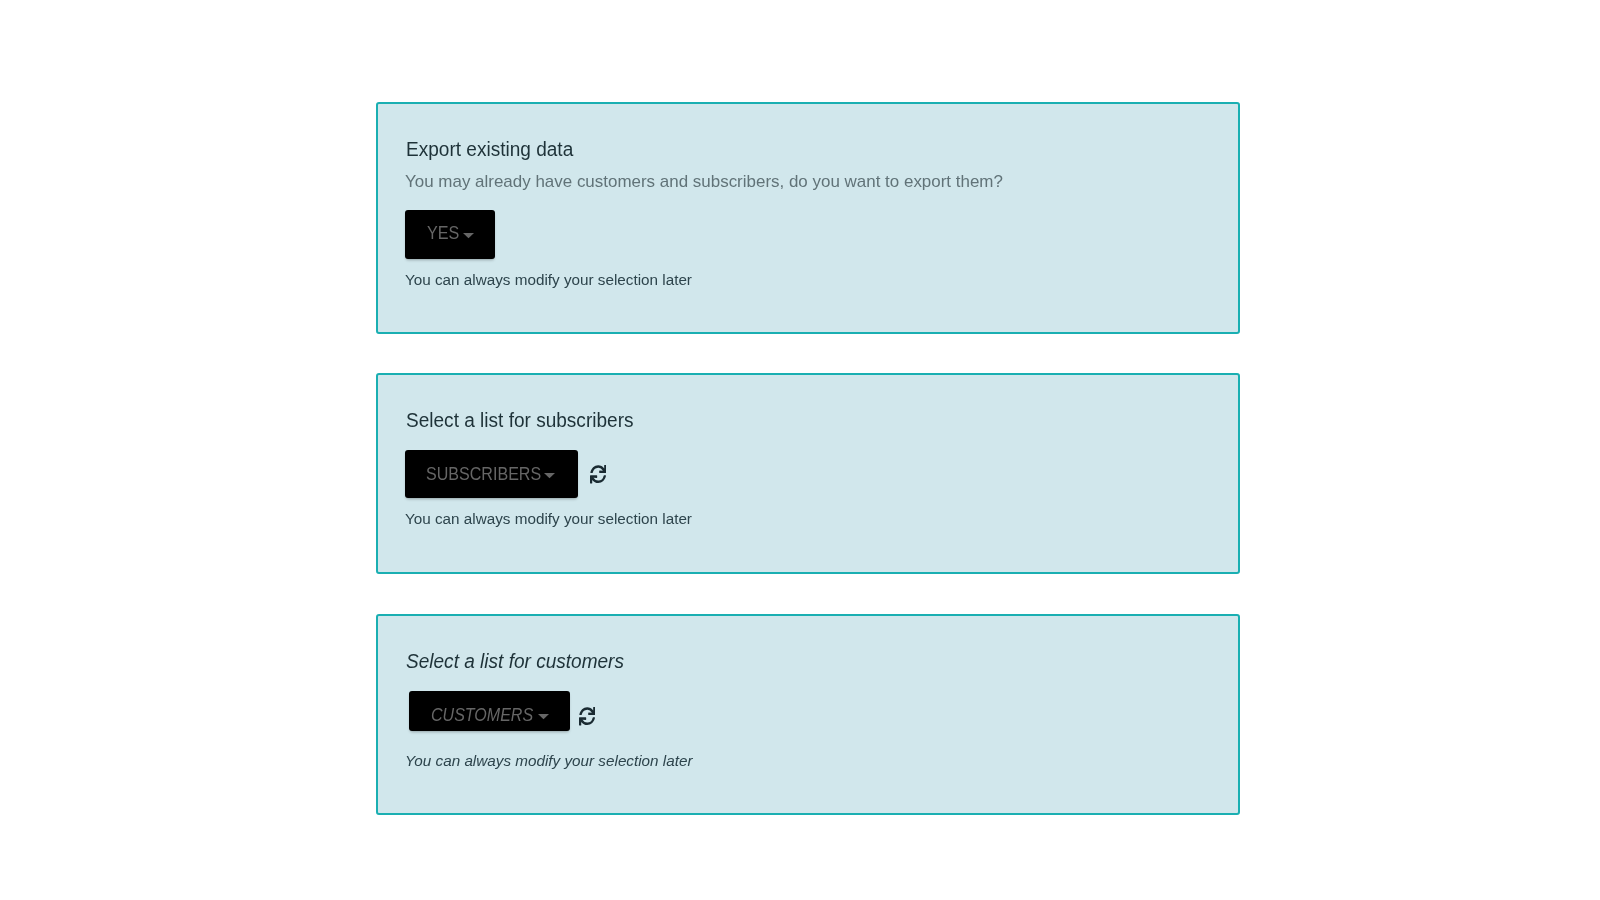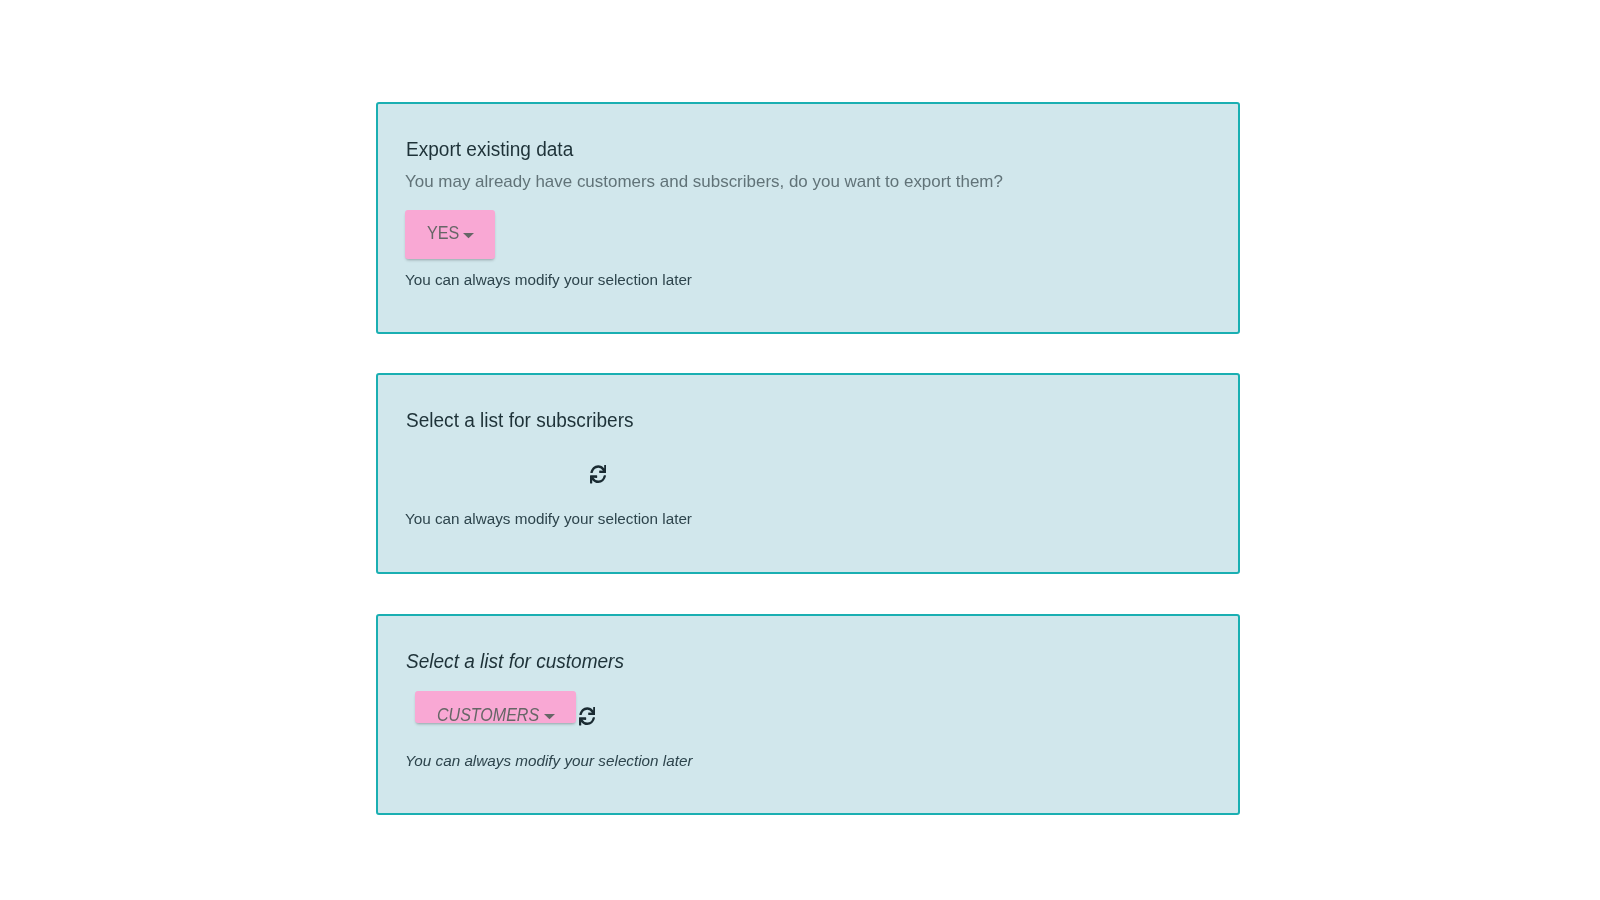--- a/index.html
+++ b/index.html
@@ -9,21 +9,21 @@
        -webkit-font-smoothing:antialiased;}
   .stage{position:absolute;left:0;top:0;width:1600px;height:900px;}
   .card{position:absolute;left:376px;box-sizing:border-box;width:864px;
         border:2px solid #1aafb2;background:#d1e7ec;border-radius:3px;}
   .card-title{position:absolute;font-size:20px;line-height:22px;color:#1e3238;
               white-space:nowrap;transform:scale3d(.952,1,1);transform-origin:left top;}
   .card-desc{position:absolute;font-size:17px;line-height:19px;color:#617378;
              white-space:nowrap;transform:scale3d(.9975,1,1);transform-origin:left top;}
   .card-note{position:absolute;font-size:15.3px;line-height:17px;color:#2d444c;
              white-space:nowrap;transform:scale3d(.9975,1,1);transform-origin:left top;}
-  .btn{position:absolute;box-sizing:border-box;background:#f9a8d4;border:0;
+  .btn{position:absolute;box-sizing:border-box;background:#000000;border:0;
        border-radius:3px;box-shadow:0 2px 3px -1px rgba(0,0,0,.3);
        cursor:pointer;}
   .btn-label{position:absolute;font-size:18px;color:#666666;display:block;
              white-space:nowrap;line-height:20px;
              transform:scale3d(.885,1,1);transform-origin:left top;}
   .caret{position:absolute;line-height:0;}
   .refresh{position:absolute;cursor:pointer;line-height:0;}
 </style>
 </head>
 <body>
@@ -37,31 +37,37 @@
       <span class="btn-label" style="left:21.6px;top:13.8px;transform:scale3d(.897,1,1)">YES</span>
       <span class="caret" style="left:57.6px;top:22.9px"><svg width="11" height="6" viewBox="0 0 11 6" aria-hidden="true">
             <path d="M0 0 L11 0 L5.5 5.2 Z" fill="#666666"></path>
           </svg></span>
     </div>
     <div class="card-note" style="left:26.7px;top:166.8px">You can always modify your selection later</div>
   </div>
 
   <div class="card" style="top: 373px; height: 201px; border-color: rgb(26, 175, 178); background-color: rgb(209, 231, 236); text-decoration: underline;">
     <div class="card-title" style="left:28.2px;top:34px">Select a list for subscribers</div>
+    <div class="btn" style="left:27.2px;top:74.5px;width:172.8px;height:48px">
+      <span class="btn-label" style="left:21px;top:14.1px;transform:scale3d(.8925,1,1)">SUBSCRIBERS</span>
+      <span class="caret" style="left:138.6px;top:23.5px"><svg width="11" height="6" viewBox="0 0 11 6" aria-hidden="true">
+            <path d="M0 0 L11 0 L5.5 5.2 Z" fill="#666666"></path>
+          </svg></span>
+    </div>
     <div class="refresh" style="left:211.6px;top:90.2px">
       <svg width="16.4" height="18.4" viewBox="0 0 512 512" preserveAspectRatio="none" aria-hidden="true">
           <path fill="#1a2b32" d="M440.65 12.57l4 82.77A247.16 247.16 0 0 0 255.83 8C134.73 8 33.91 94.92 12.29 209.82A12 12 0 0 0 24.09 224h49.05a12 12 0 0 0 11.67-9.26 175.91 175.91 0 0 1 317-56.94l-101.46-4.86a12 12 0 0 0-12.57 12v47.41a12 12 0 0 0 12 12H500a12 12 0 0 0 12-12V12a12 12 0 0 0-12-12h-47.37a12 12 0 0 0-11.98 12.57zM255.83 432a175.61 175.61 0 0 1-146-77.8l101.8 4.87a12 12 0 0 0 12.57-12v-47.4a12 12 0 0 0-12-12H12a12 12 0 0 0-12 12V500a12 12 0 0 0 12 12h47.35a12 12 0 0 0 12-12.6l-4.15-82.57A247.17 247.17 0 0 0 255.83 504c121.11 0 221.93-86.92 243.55-201.82a12 12 0 0 0-11.8-14.18h-49.05a12 12 0 0 0-11.67 9.26A175.86 175.86 0 0 1 255.83 432z"></path>
         </svg>
     </div>
     <div class="card-note" style="left:26.7px;top:134.9px">You can always modify your selection later</div>
   </div>
 
   <div class="card" style="top: 614px; height: 201px; border-color: rgb(26, 175, 178); background-color: rgb(209, 231, 236); font-style: italic;">
     <div class="card-title" style="left:28.2px;top:34px">Select a list for customers</div>
-    <div class="btn" style="left:37px;top:75.4px;width:160.8px;height:32px">
+    <div class="btn" style="left:31px;top:75.4px;width:160.8px;height:40px">
       <span class="btn-label" style="left:21.6px;top:14.1px;transform:scale3d(.8905,1,1)">CUSTOMERS</span>
       <span class="caret" style="left:128.6px;top:22.6px"><svg width="11" height="6" viewBox="0 0 11 6" aria-hidden="true">
             <path d="M0 0 L11 0 L5.5 5.2 Z" fill="#666666"></path>
           </svg></span>
     </div>
     <div class="refresh" style="left:201px;top:91.2px">
       <svg width="16.4" height="18.4" viewBox="0 0 512 512" preserveAspectRatio="none" aria-hidden="true">
           <path fill="#1a2b32" d="M440.65 12.57l4 82.77A247.16 247.16 0 0 0 255.83 8C134.73 8 33.91 94.92 12.29 209.82A12 12 0 0 0 24.09 224h49.05a12 12 0 0 0 11.67-9.26 175.91 175.91 0 0 1 317-56.94l-101.46-4.86a12 12 0 0 0-12.57 12v47.41a12 12 0 0 0 12 12H500a12 12 0 0 0 12-12V12a12 12 0 0 0-12-12h-47.37a12 12 0 0 0-11.98 12.57zM255.83 432a175.61 175.61 0 0 1-146-77.8l101.8 4.87a12 12 0 0 0 12.57-12v-47.4a12 12 0 0 0-12-12H12a12 12 0 0 0-12 12V500a12 12 0 0 0 12 12h47.35a12 12 0 0 0 12-12.6l-4.15-82.57A247.17 247.17 0 0 0 255.83 504c121.11 0 221.93-86.92 243.55-201.82a12 12 0 0 0-11.8-14.18h-49.05a12 12 0 0 0-11.67 9.26A175.86 175.86 0 0 1 255.83 432z"></path>
         </svg>
     </div>

